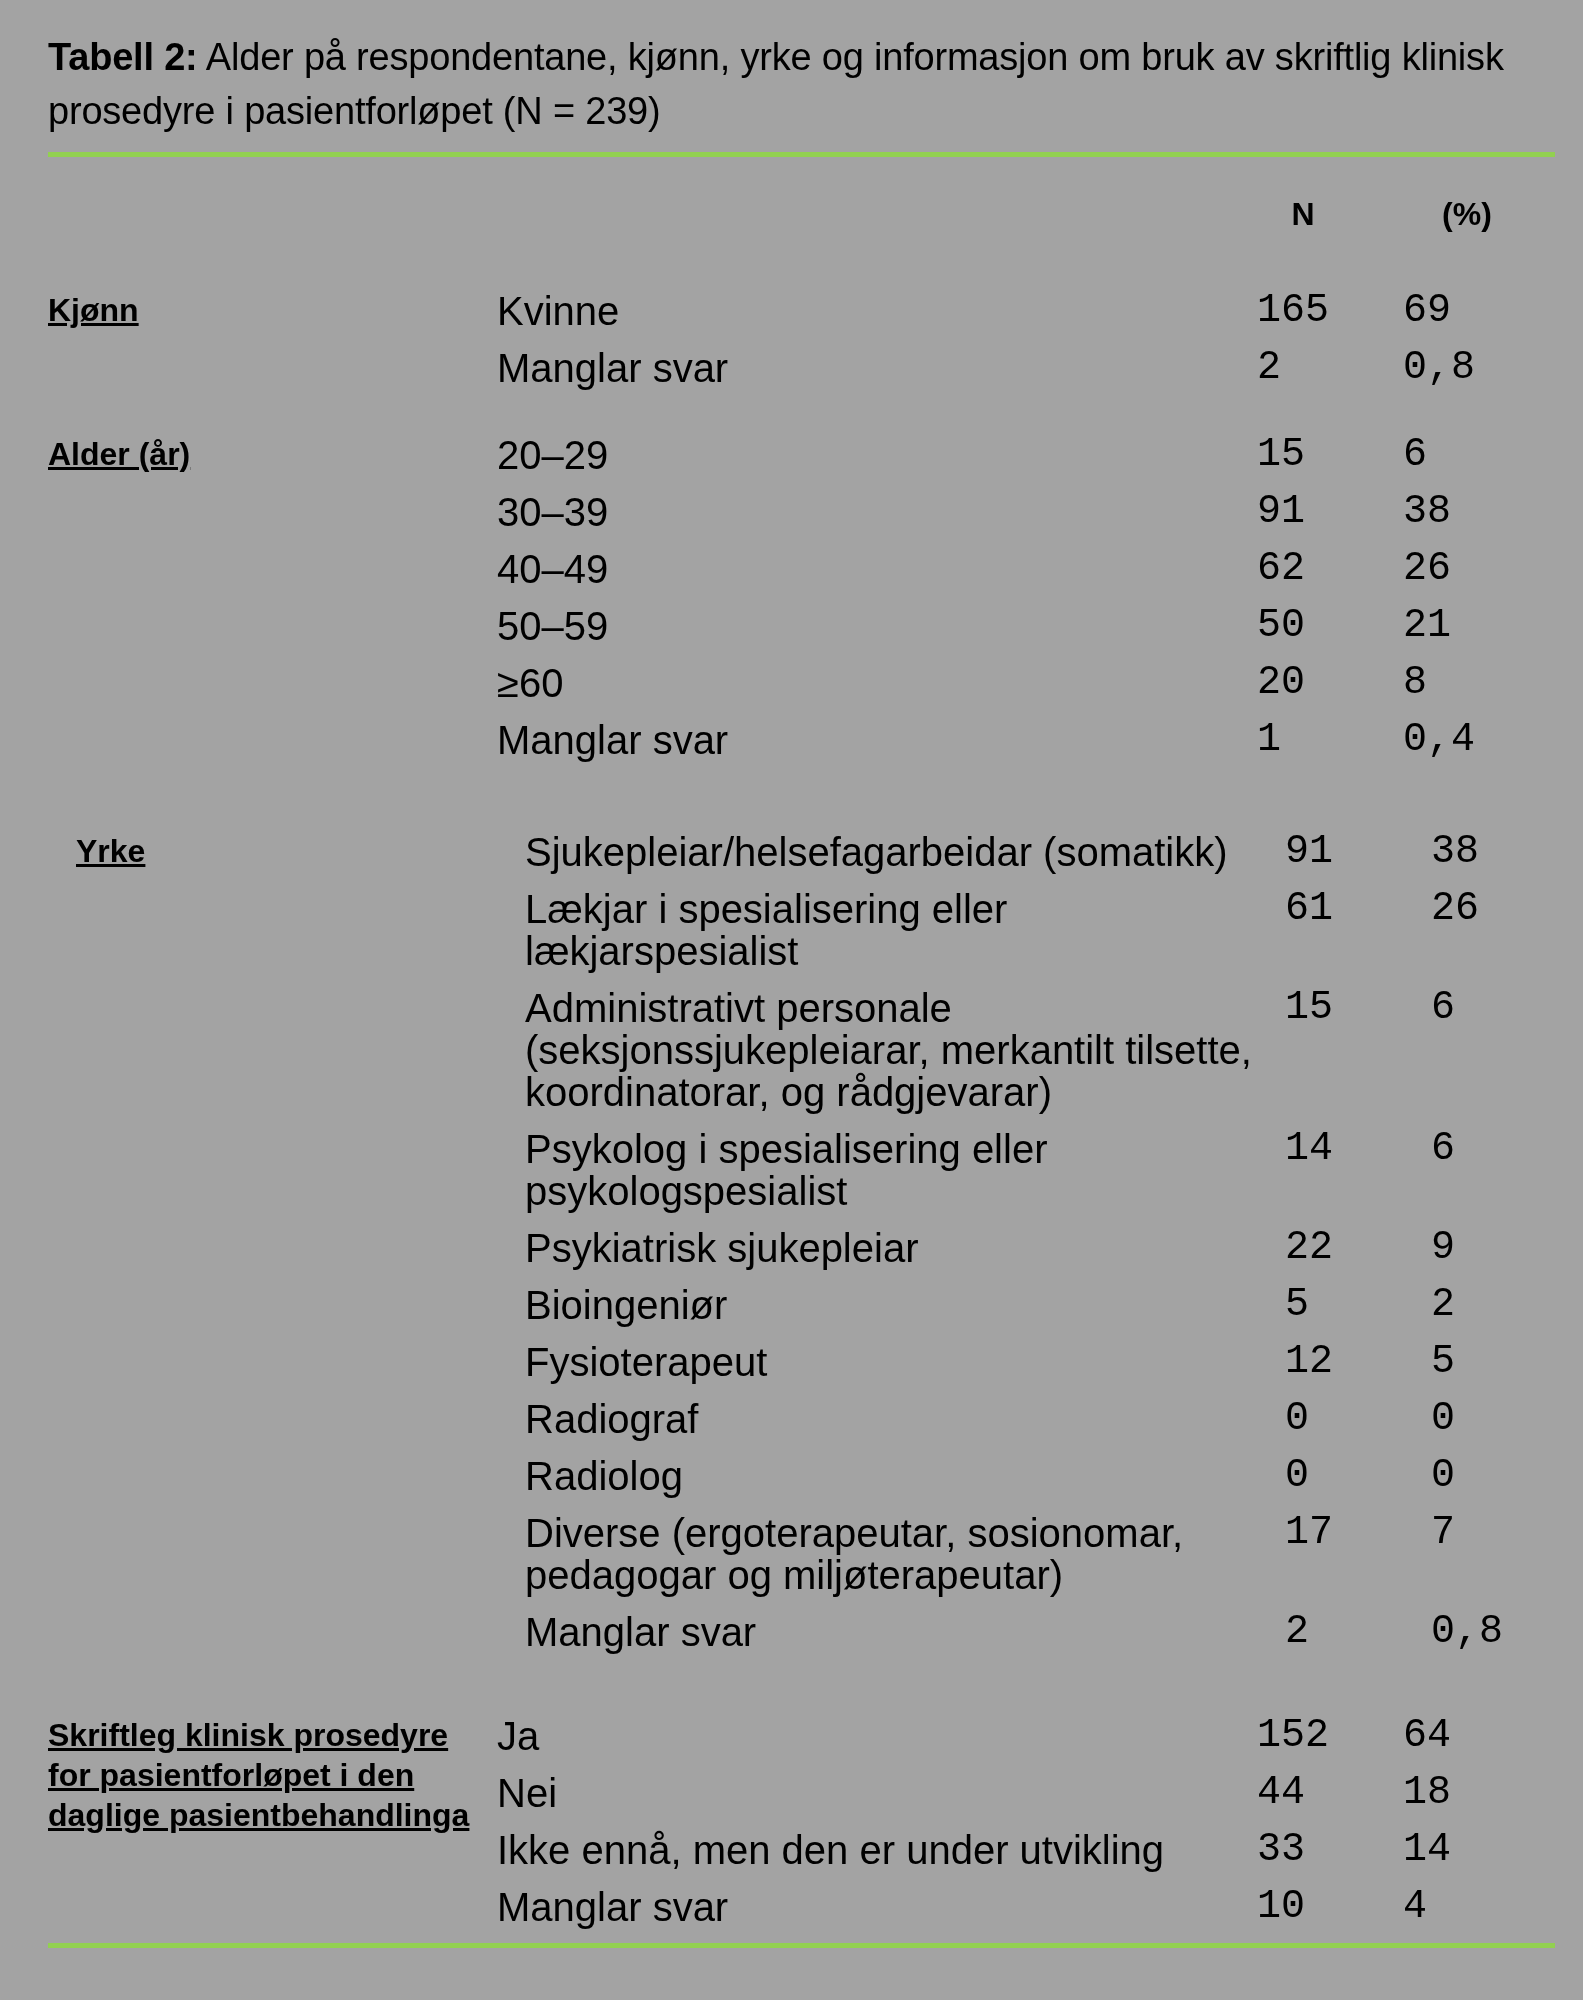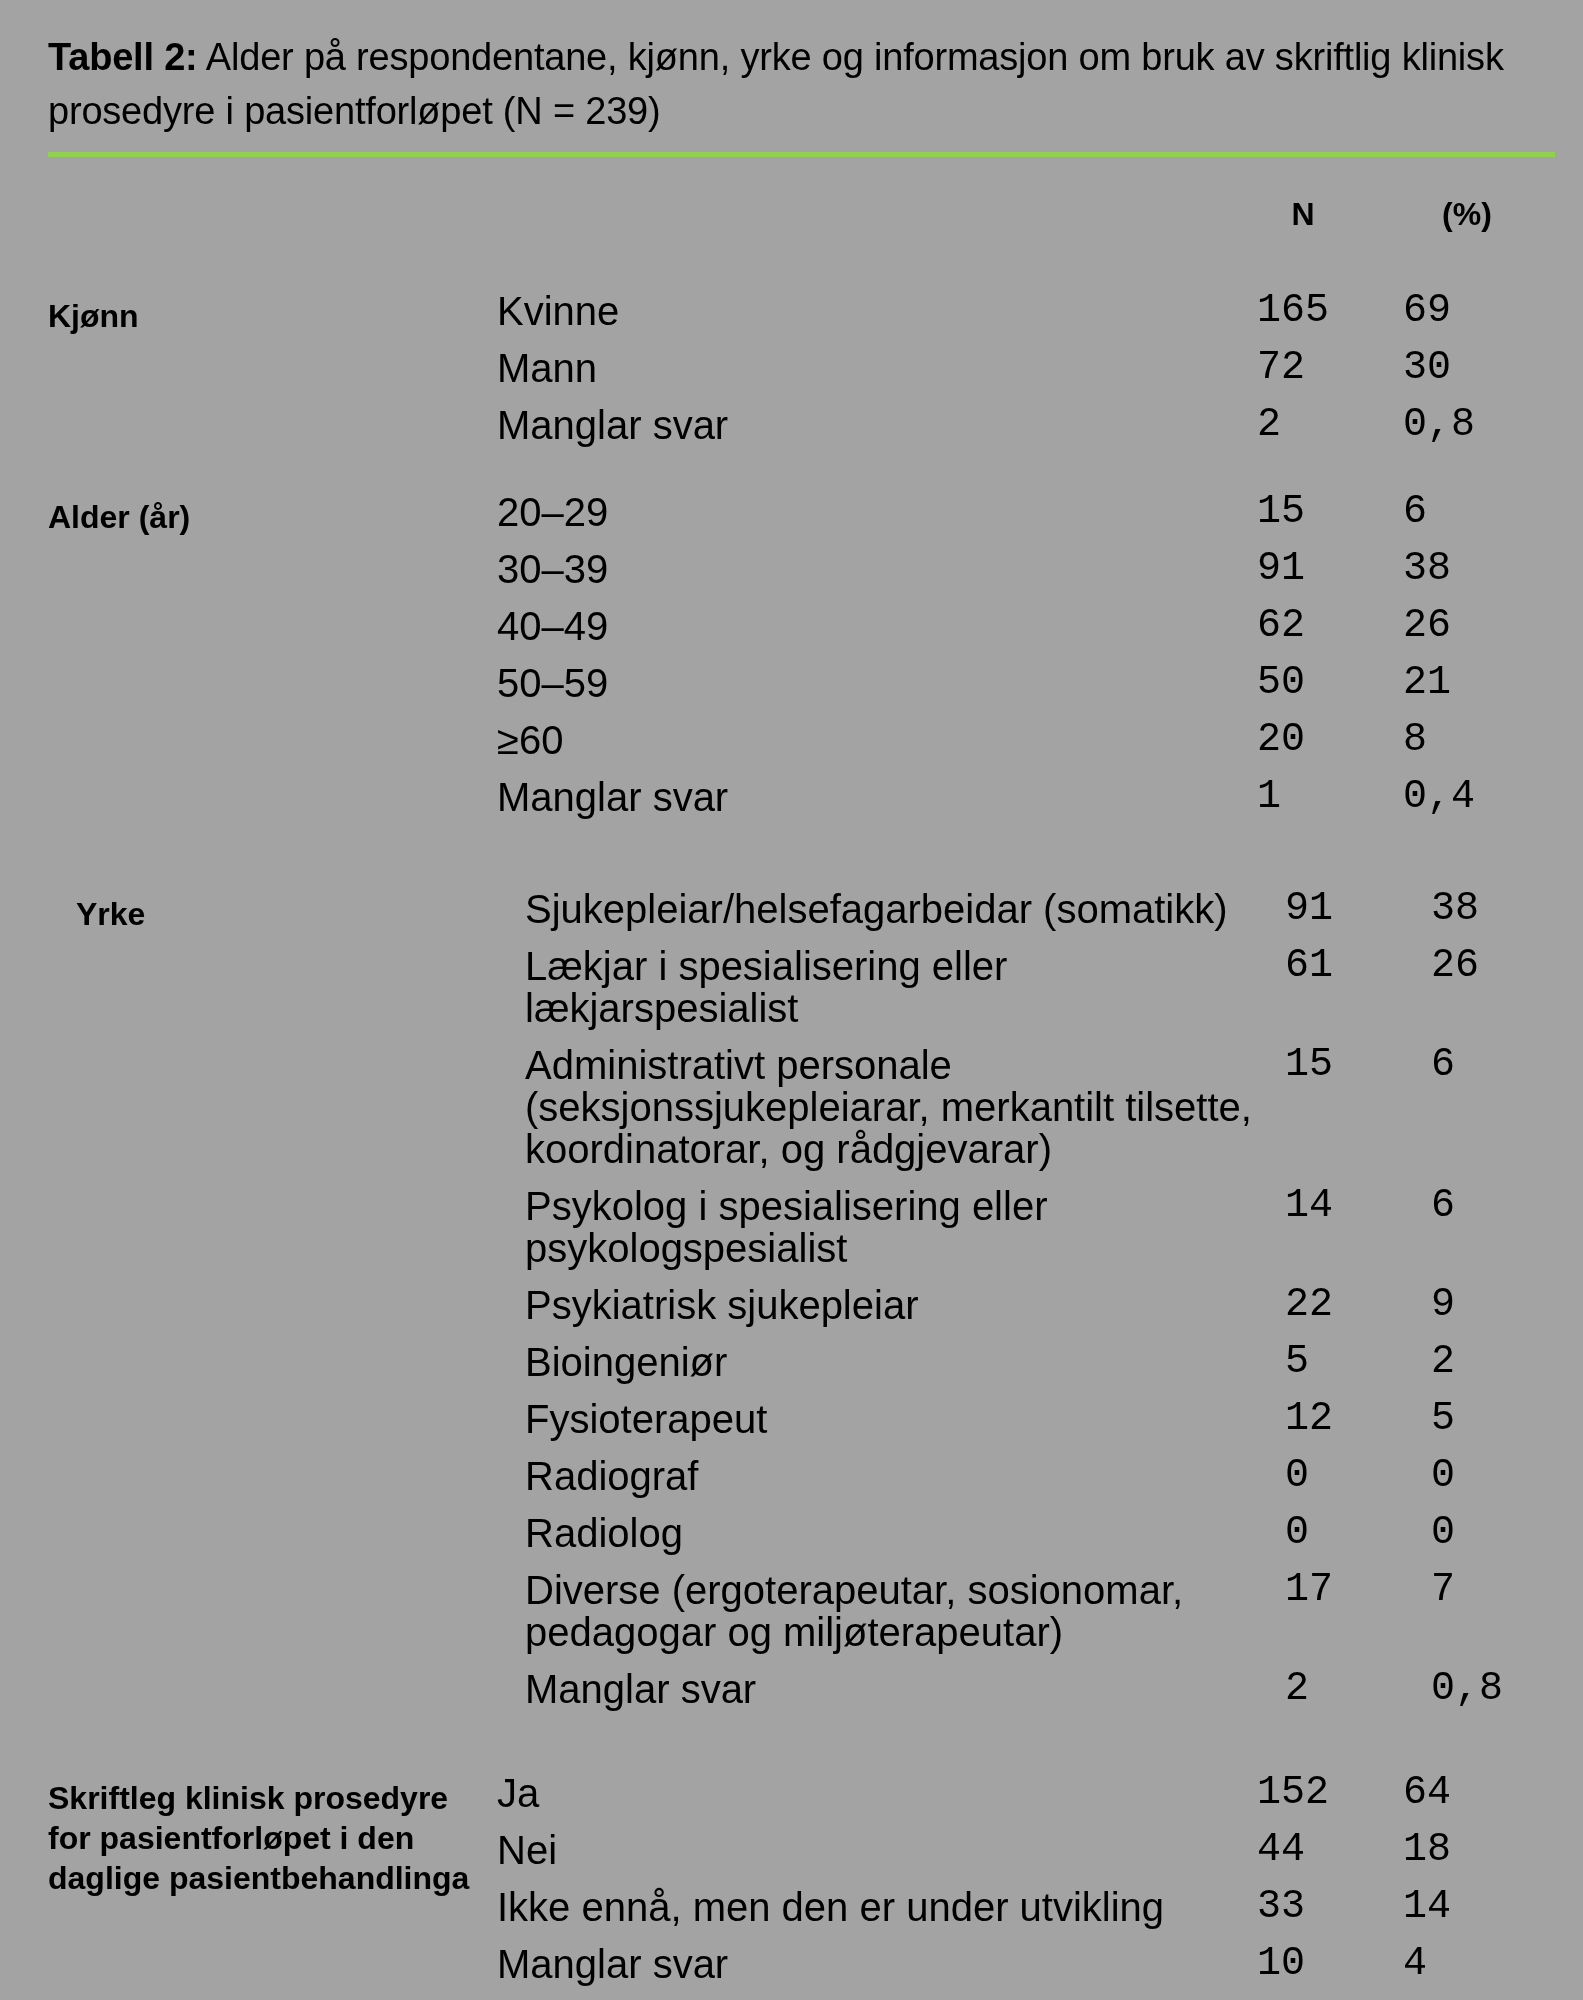--- a/index.html
+++ b/index.html
@@ -48,25 +48,26 @@
   .section {
     position: relative;
   }
   .section.s1 { margin-top: 59px; }
   .section.s2 { margin-top: 45px; }
   .section.s3 { margin-top: 70px; margin-left: 28px; }
   .section.s4 { margin-top: 62px; }
   .category {
     position: absolute;
     left: 0;
-    top: 6px;
+    top: 0;
     width: 430px;
     font-weight: 700;
     font-size: 32px;
     line-height: 40px;
+    text-decoration: underline;
   }
   .row {
     display: grid;
     grid-template-columns: 760px 92px 54px 128px;
     margin-left: 449px;
     margin-bottom: 15px;
     font-size: 40px;
     line-height: 42px;
   }
   .row.gap-before {
@@ -99,26 +100,20 @@
 
   <div>
       <div class="section s1">
         <div class="category">Kjønn</div>
         <div class="row">
           <div class="label">Kvinne</div>
           <div class="n">165</div>
           <div class="spacer"></div>
           <div class="pct">69</div>
         </div>
-        <div class="row">
-          <div class="label">Mann</div>
-          <div class="n">72</div>
-          <div class="spacer"></div>
-          <div class="pct">30</div>
-        </div>
         <div class="row gap-before">
           <div class="label">Manglar svar</div>
           <div class="n">2</div>
           <div class="spacer"></div>
           <div class="pct">0,8</div>
         </div>
       </div>
       <div class="section s2">
         <div class="category">Alder (år)</div>
         <div class="row">

